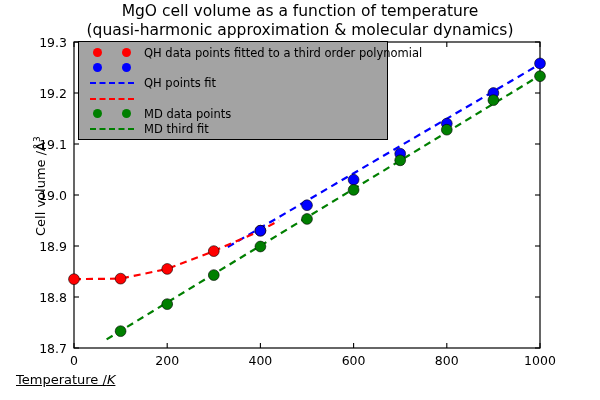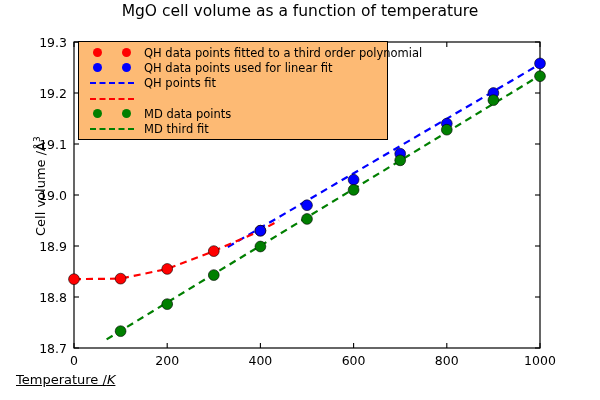--- a/index.html
+++ b/index.html
@@ -59,21 +59,21 @@
     transform-origin: center center;
   }
   .ital { font-style: italic; }
   sup.exp { font-size: 9px; vertical-align: super; font-style: normal; }
   .legend-box {
     position: absolute;
     left: 78px;
     top: 41px;
     width: 310px;
     height: 99px;
-    background: #fdba74;
+    background: #a3a3a3;
     border: 1px solid #000000;
     box-sizing: border-box;
     padding: 3px 4px 3px 4px;
   }
   .legend-row {
     display: flex;
     align-items: center;
     height: 15.3px;
   }
   .legend-handle {
@@ -102,20 +102,21 @@
     padding-left: 3px;
   }
 </style>
 </head>
 <body>
 
 <div id="figure">
 
   <div class="title-block">
     <div class="title-line">MgO cell volume as a function of temperature</div>
+    <div class="title-line">(quasi-harmonic approximation &amp; molecular dynamics)</div>
   </div>
 
   <svg id="plot-svg" width="600" height="400">
     <g id="axes-frame">
         <rect x="74" y="42" width="466" height="306" fill="none" stroke="#000000" stroke-width="1.2"></rect>
       </g>
     <g id="ticks-g">
         <line x1="74" y1="348" x2="74" y2="343" stroke="#000" stroke-width="1.1"></line>
         <line x1="74" y1="42" x2="74" y2="47" stroke="#000" stroke-width="1.1"></line>
         <line x1="167.2" y1="348" x2="167.2" y2="343" stroke="#000" stroke-width="1.1"></line>
@@ -198,21 +199,20 @@
             <span class="lg-dot" style="background: rgb(255, 0, 0);"></span>
             <span class="lg-dot" style="background: rgb(255, 0, 0);"></span>
           </span>
           <span class="legend-label">QH data points fitted to a third order polynomial</span>
         </div>
         <div class="legend-row">
           <span class="legend-handle">
             <span class="lg-dot" style="background: rgb(0, 0, 255);"></span>
             <span class="lg-dot" style="background: rgb(0, 0, 255);"></span>
           </span>
-          <span class="legend-label">QH data points used for linear fit</span>
         </div>
         <div class="legend-row">
           <span class="legend-handle">
             <span class="lg-line" style="border-top-color: rgb(0, 0, 255);"></span>
           </span>
           <span class="legend-label">QH points fit</span>
         </div>
         <div class="legend-row">
           <span class="legend-handle">
             <span class="lg-line" style="border-top-color: rgb(255, 0, 0);"></span>

